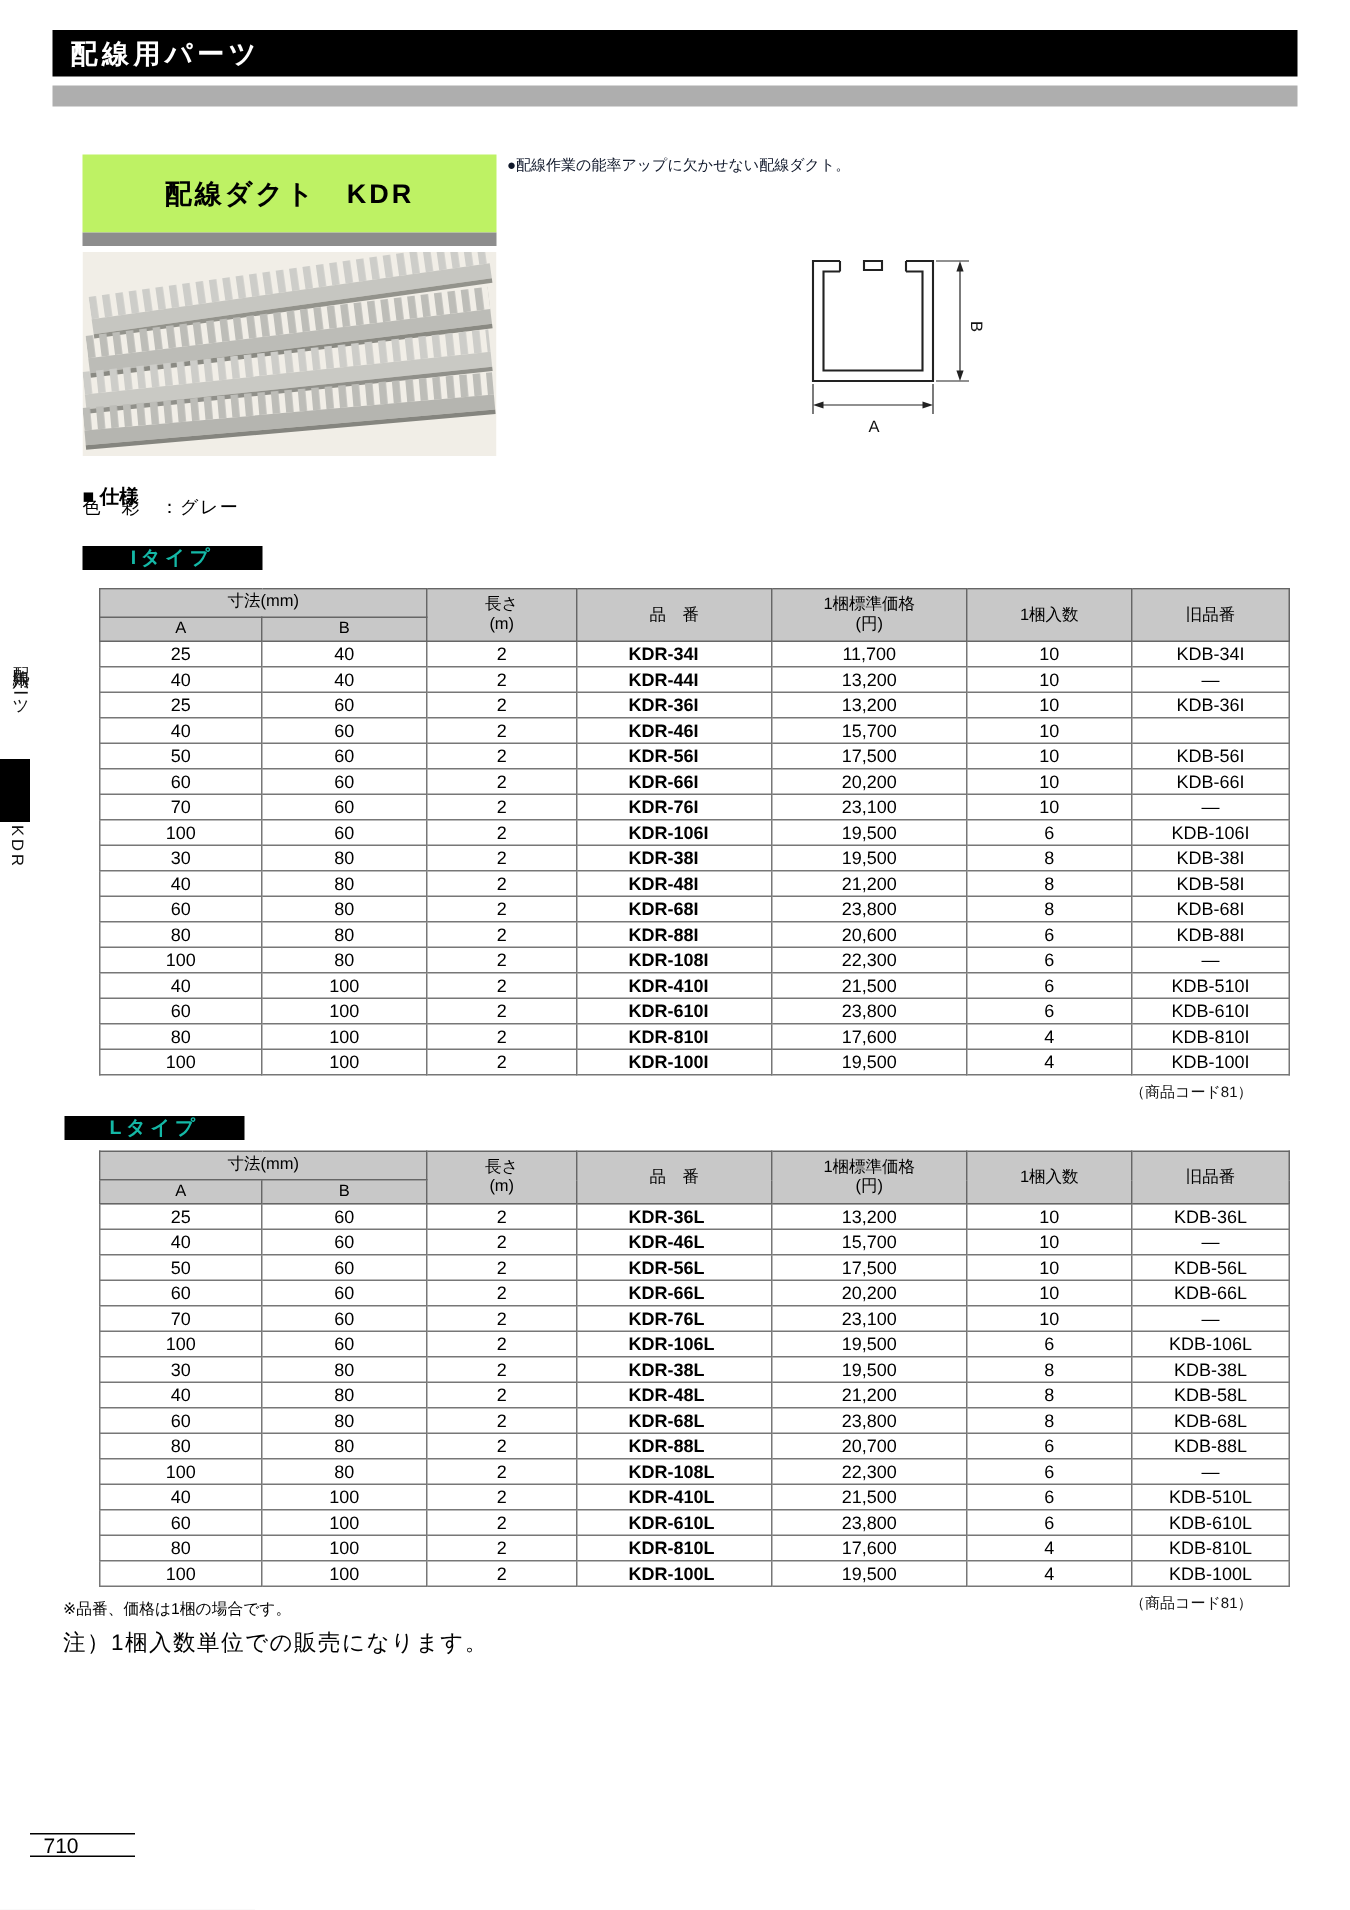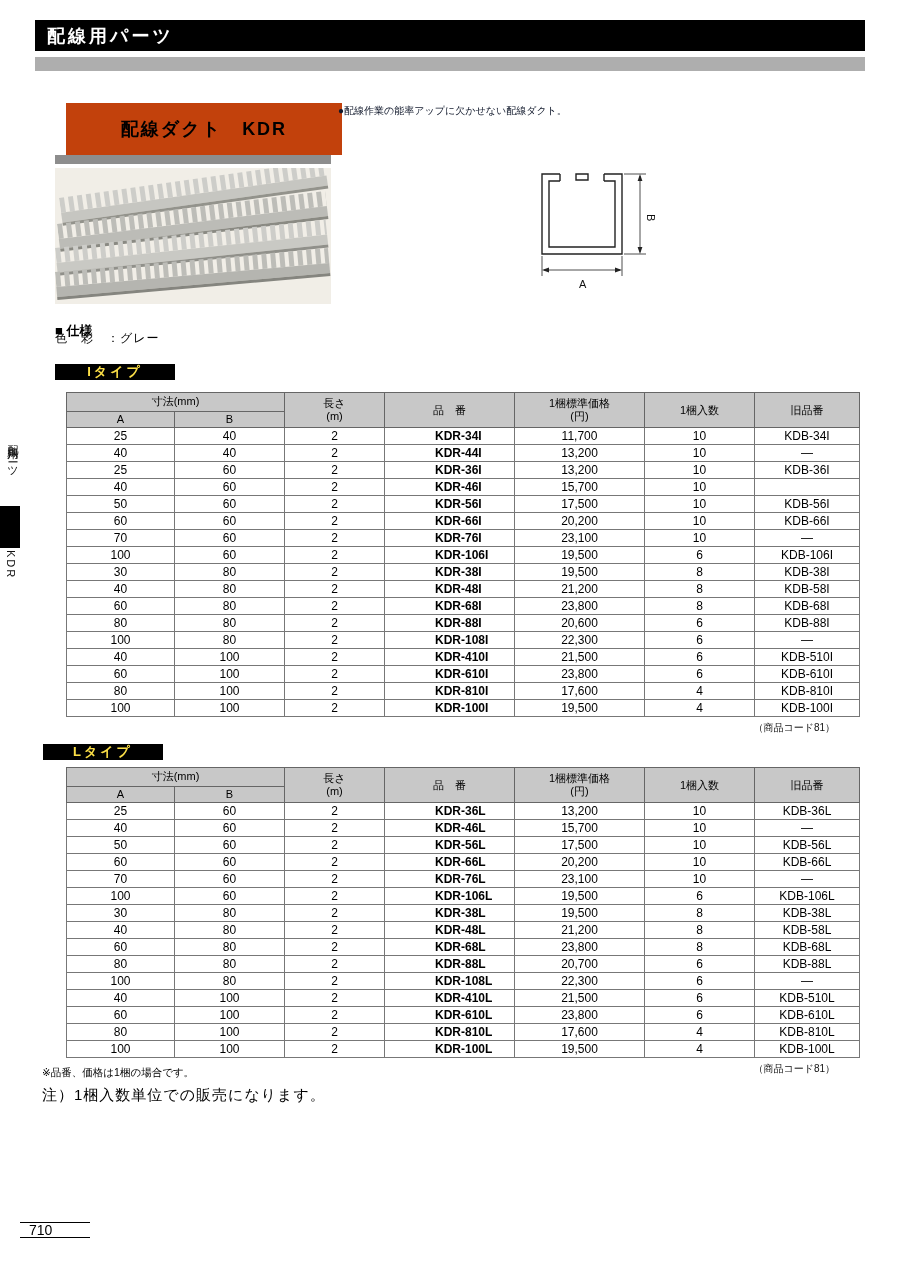--- a/index.html
+++ b/index.html
@@ -13,53 +13,53 @@
     display:flex; align-items:center; padding-left:12px; }
   .bar-gray { left:35px; top:57px; width:830px; height:14px; background:#aeaeae; }
 
   
   .side-vert { writing-mode:vertical-rl; font-size:11px; letter-spacing:2px; color:#111; }
   .side-top { left:5px; top:436px; }
   .side-tab { left:0; top:506px; width:20px; height:42px; background:#000; }
   .side-bottom { left:5px; top:550px; }
 
   
-  .product-title { left:66px; top:103px; width:276px; height:52px; background:#c2410c;
+  .product-title { left:55px; top:103px; width:276px; height:52px; background:#bef264;
     display:flex; align-items:center; justify-content:center;
     font-size:18px; font-weight:bold; letter-spacing:2px; }
   .product-title-shadow { left:55px; top:155px; width:276px; height:9px; background:#8d8d8d; }
   .photo { left:55px; top:168px; width:276px; height:136px; }
   .photo svg { display:block; }
   .bullets { left:338px; top:103px; width:525px; font-size:10px; line-height:1.55; color:#0f172a; }
   .diagram { left:520px; top:162px; width:170px; height:134px; }
 
   .spec-heading { left:55px; top:306px; font-size:13px; font-weight:bold;margin-top:16px; }
   .spec-color { left:55px; top:330px; font-size:12px; letter-spacing:1px; }
 
   
-  .type-label { width:120px; height:16px; background:#000; color:#fde047;
+  .type-label { width:120px; height:16px; background:#000; color:#14b8a6;
     font-size:13px; font-weight:bold; letter-spacing:3px;
     display:flex; align-items:center; justify-content:center; }
   .label-i { left:55px; top:364px; }
   .label-l { left:43px; top:744px; }
 
   
   .spec-table { border-collapse:collapse; table-layout:fixed; width:793px;
     border:1.5px solid #000;margin-left:24px; }
   .table-i { left:42px; top:392px; }
   .table-l { left:42px; top:767px; }
   .spec-table th { background:#c8c8c8; font-size:11px; font-weight:normal;
     border:1px solid #666; text-align:center; vertical-align:middle;
     white-space:pre-line; line-height:1.2; padding:1px 0; }
   .spec-table thead tr:first-child th { height:19px; }
   .spec-table thead tr:last-child th { height:16px; }
   .spec-table thead { border-bottom:1.5px solid #000; }
   .spec-table td { font-size:12px; border:1px solid #777; text-align:center;
     height:16px; line-height:16px; padding:0 2px; color:#000; }
-  .spec-table td.c3 { text-align:left; padding-left:50px; font-weight:bold; }
+  .spec-table td.c3 { text-align:left; padding-left:34px; font-weight:bold; }
 
   .code-note { font-size:10px; color:#111; }
   .code-i { top:721px; right:65px; }
   .code-l { top:1062px; right:65px; }
 
   .note1 { left:42px; top:1066px; font-size:10.5px; }
   .note2 { left:42px; top:1086px; font-size:15px; letter-spacing:1px; }
 
   
   .footer-pn { left:20px; top:1222px; width:70px; height:16px;

